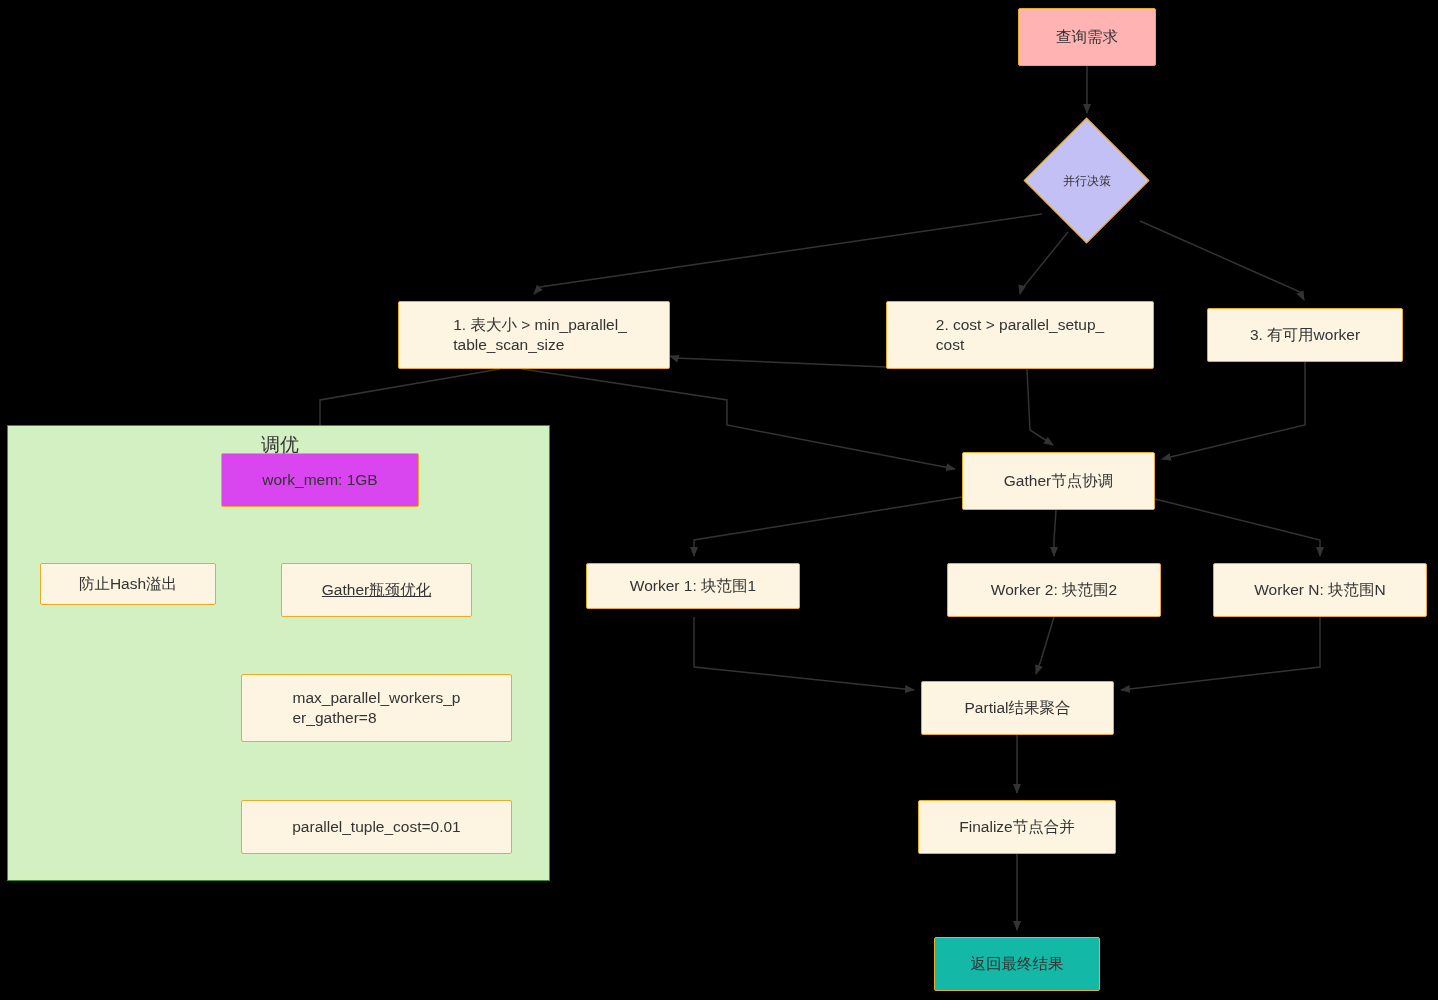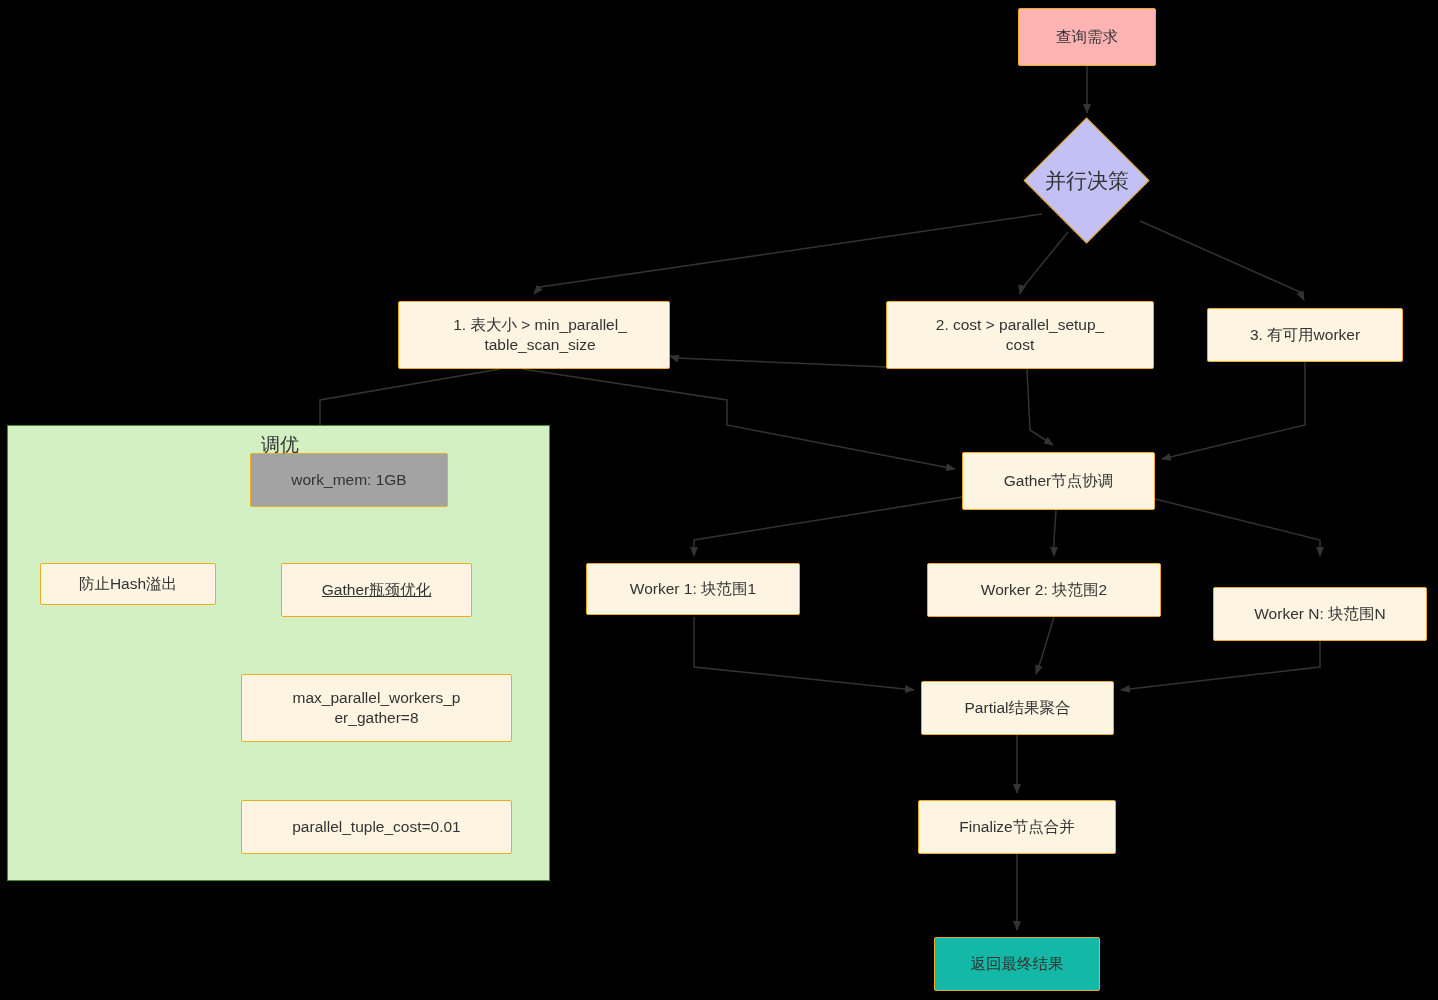--- a/index.html
+++ b/index.html
@@ -23,21 +23,21 @@
     width: 1438px;
     height: 1000px;
     pointer-events: none;
   }
   .node {
     position: absolute;
     box-sizing: border-box;
     display: flex;
     align-items: center;
     justify-content: center;
-    text-align: center;
+    text-align: left;
     color: #333333;
     font-size: 15.5px;
     line-height: 1.32;
     border: 1.6px solid #eeaa22;
     border-radius: 2px;
     padding: 2px 8px;
     white-space: pre-line;
     z-index: 3;
   }
   .n-default { background: #fdf5e2; }
@@ -49,25 +49,25 @@
     box-sizing: border-box;
     transform: rotate(45deg);
     z-index: 2;
   }
   .diamond-label {
     position: absolute;
     display: flex;
     align-items: center;
     justify-content: center;
     color: #333333;
-    font-size: 21px;
+    font-size: 12px;
     z-index: 4;
     pointer-events: none;
   }
-  .n-tune   { background: #a3a3a3; border-color: #eeaa22; margin-left: 29px; }
+  .n-tune   { background: #d946ef; border-color: #eeaa22; }
   .n-result { background: #14b8a6; border-color: #eeaa22; }
   .subgraph {
     position: absolute;
     box-sizing: border-box;
     background: #d2f0c2;
     border: 1.6px solid #3f8f29;
     z-index: 1;
   }
   .subgraph-title {
     position: absolute;
@@ -149,21 +149,21 @@
   <div class="node n-default" id="node-cond3" style="left: 1207px; top: 308px; width: 196px; height: 54px;">3. 有可用worker</div>
 
   <div class="node n-tune" id="node-work_mem" style="left: 221px; top: 453px; width: 198px; height: 54px;">work_mem: 1GB</div>
   <div class="node n-default" id="node-hash_overflow" style="left: 40px; top: 563px; width: 176px; height: 42px;">防止Hash溢出</div>
   <div class="node n-default" id="node-gather_bottleneck" style="left: 281px; top: 563px; width: 191px; height: 54px; text-decoration: underline;">Gather瓶颈优化</div>
   <div class="node n-default" id="node-max_workers" style="left: 241px; top: 674px; width: 271px; height: 68px;">max_parallel_workers_p
 er_gather=8</div>
   <div class="node n-default" id="node-tuple_cost" style="left: 241px; top: 800px; width: 271px; height: 54px;">parallel_tuple_cost=0.01</div>
 
   <div class="node n-default" id="node-gather" style="left: 962px; top: 452px; width: 193px; height: 58px;">Gather节点协调</div>
-  <div class="node n-default" id="node-worker1" style="left: 586px; top: 563px; width: 214px; height: 52px;">Worker 1: 块范围1</div>
-  <div class="node n-default" id="node-worker2" style="left: 927px; top: 563px; width: 234px; height: 54px;">Worker 2: 块范围2</div>
-  <div class="node n-default" id="node-workerN" style="left: 1213px; top: 587px; width: 214px; height: 54px;">Worker N: 块范围N</div>
+  <div class="node n-default" id="node-worker1" style="left: 586px; top: 563px; width: 214px; height: 46px;">Worker 1: 块范围1</div>
+  <div class="node n-default" id="node-worker2" style="left: 947px; top: 563px; width: 214px; height: 54px;">Worker 2: 块范围2</div>
+  <div class="node n-default" id="node-workerN" style="left: 1213px; top: 563px; width: 214px; height: 54px;">Worker N: 块范围N</div>
 
   <div class="node n-default" id="node-partial" style="left: 921px; top: 681px; width: 193px; height: 54px;">Partial结果聚合</div>
   <div class="node n-default" id="node-finalize" style="left: 918px; top: 800px; width: 198px; height: 54px;">Finalize节点合并</div>
   <div class="node n-result" id="node-final_result" style="left: 934px; top: 937px; width: 166px; height: 54px;">返回最终结果</div>
 
 </div>
 
 </body></html>

